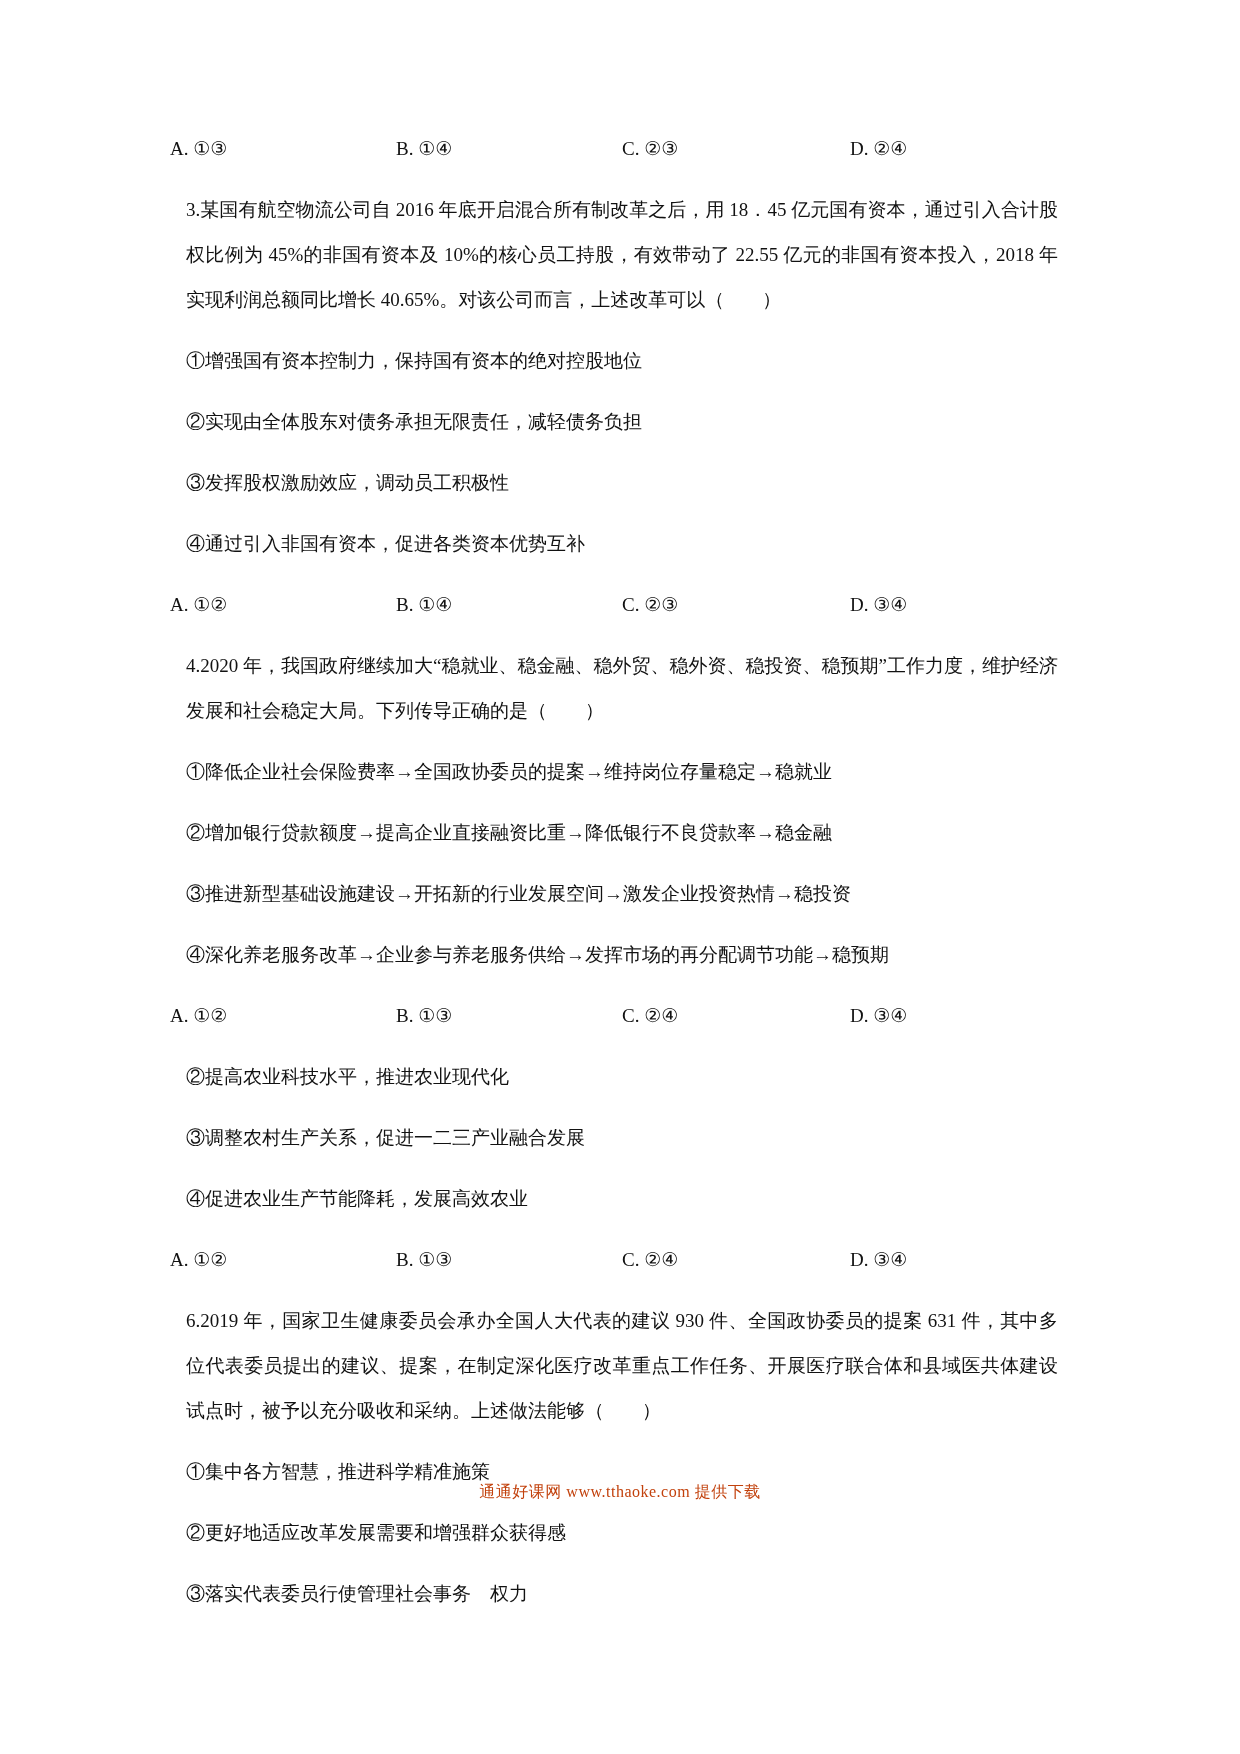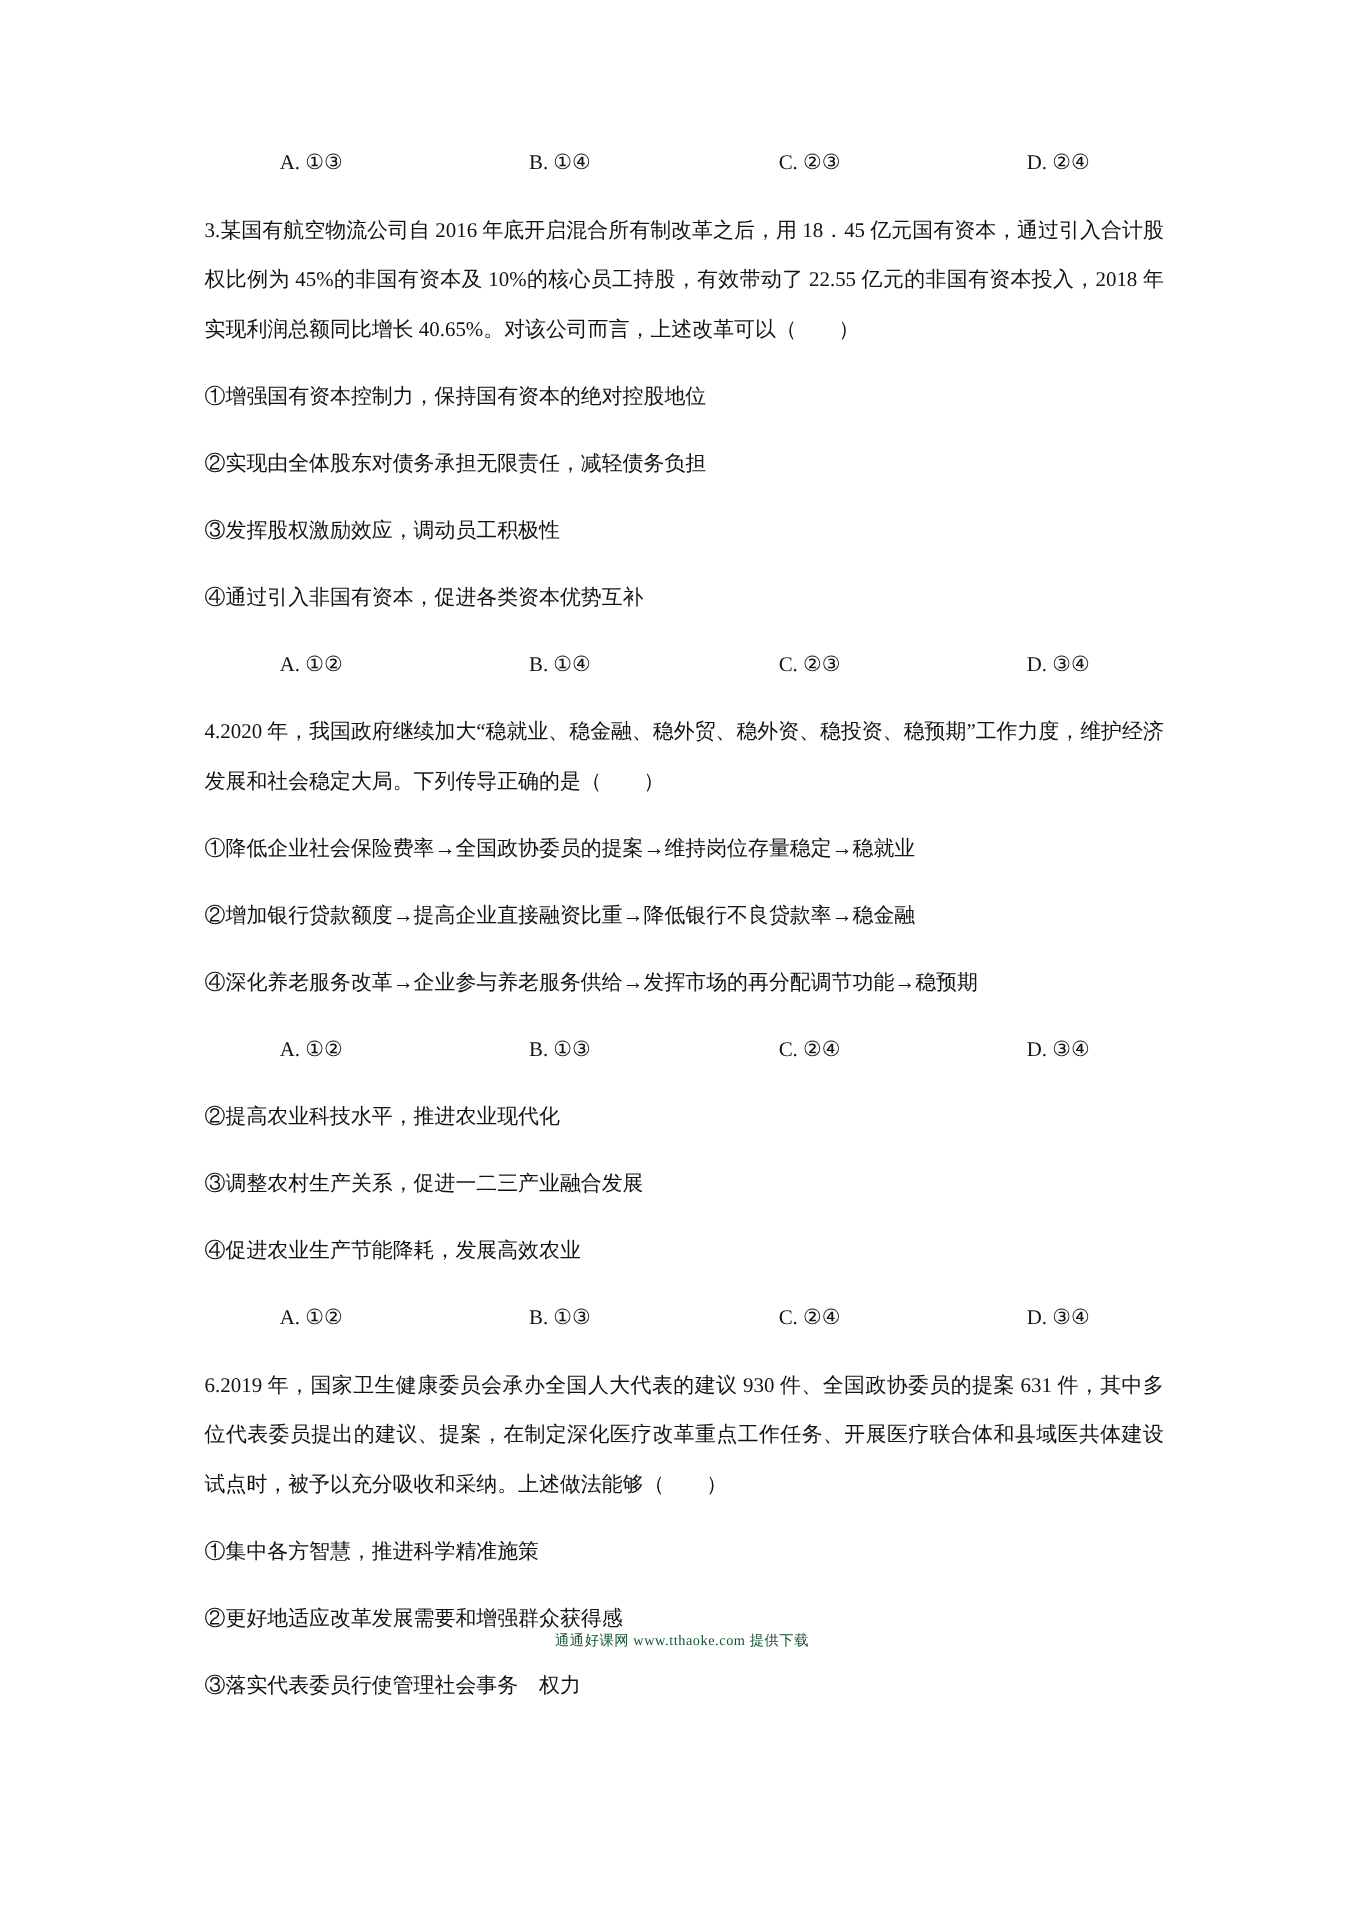--- a/index.html
+++ b/index.html
@@ -25,33 +25,32 @@
     margin: 16px;
     text-align: justify;
   }
   .choice {
     text-align: left;
   }
   .answer-row {
     display: grid;
     grid-template-columns: 226px 226px 228px 1fr;
     line-height: 45px;
-    text-align: center;
   }
   .answer-row span {
     white-space: nowrap;
   }
   .footer {
     position: absolute;
     left: 0;
     right: 0;
     top: 1482px;
     text-align: center;
-    font-size: 13px;
-    color: #14532d;
+    font-size: 16px;
+    color: #c2410c;
     letter-spacing: 0.5px;
   }
 </style>
 </head>
 <body>
 
 <div class="page">
   <main class="content">
 
     <div class="answer-row">
@@ -69,20 +68,21 @@
     <div class="answer-row">
       <span>A. ①②</span>
       <span>B. ①④</span>
       <span>C. ②③</span>
       <span>D. ③④</span>
     </div>
 
     <p class="stem">4.2020 年，我国政府继续加大“稳就业、稳金融、稳外贸、稳外资、稳投资、稳预期”工作力度，维护经济发展和社会稳定大局。下列传导正确的是（　　）</p>
     <p class="choice">①降低企业社会保险费率→全国政协委员的提案→维持岗位存量稳定→稳就业</p>
     <p class="choice">②增加银行贷款额度→提高企业直接融资比重→降低银行不良贷款率→稳金融</p>
+    <p class="choice">③推进新型基础设施建设→开拓新的行业发展空间→激发企业投资热情→稳投资</p>
     <p class="choice">④深化养老服务改革→企业参与养老服务供给→发挥市场的再分配调节功能→稳预期</p>
     <div class="answer-row">
       <span>A. ①②</span>
       <span>B. ①③</span>
       <span>C. ②④</span>
       <span>D. ③④</span>
     </div>
 
     <p class="choice">②提高农业科技水平，推进农业现代化</p>
     <p class="choice">③调整农村生产关系，促进一二三产业融合发展</p>

